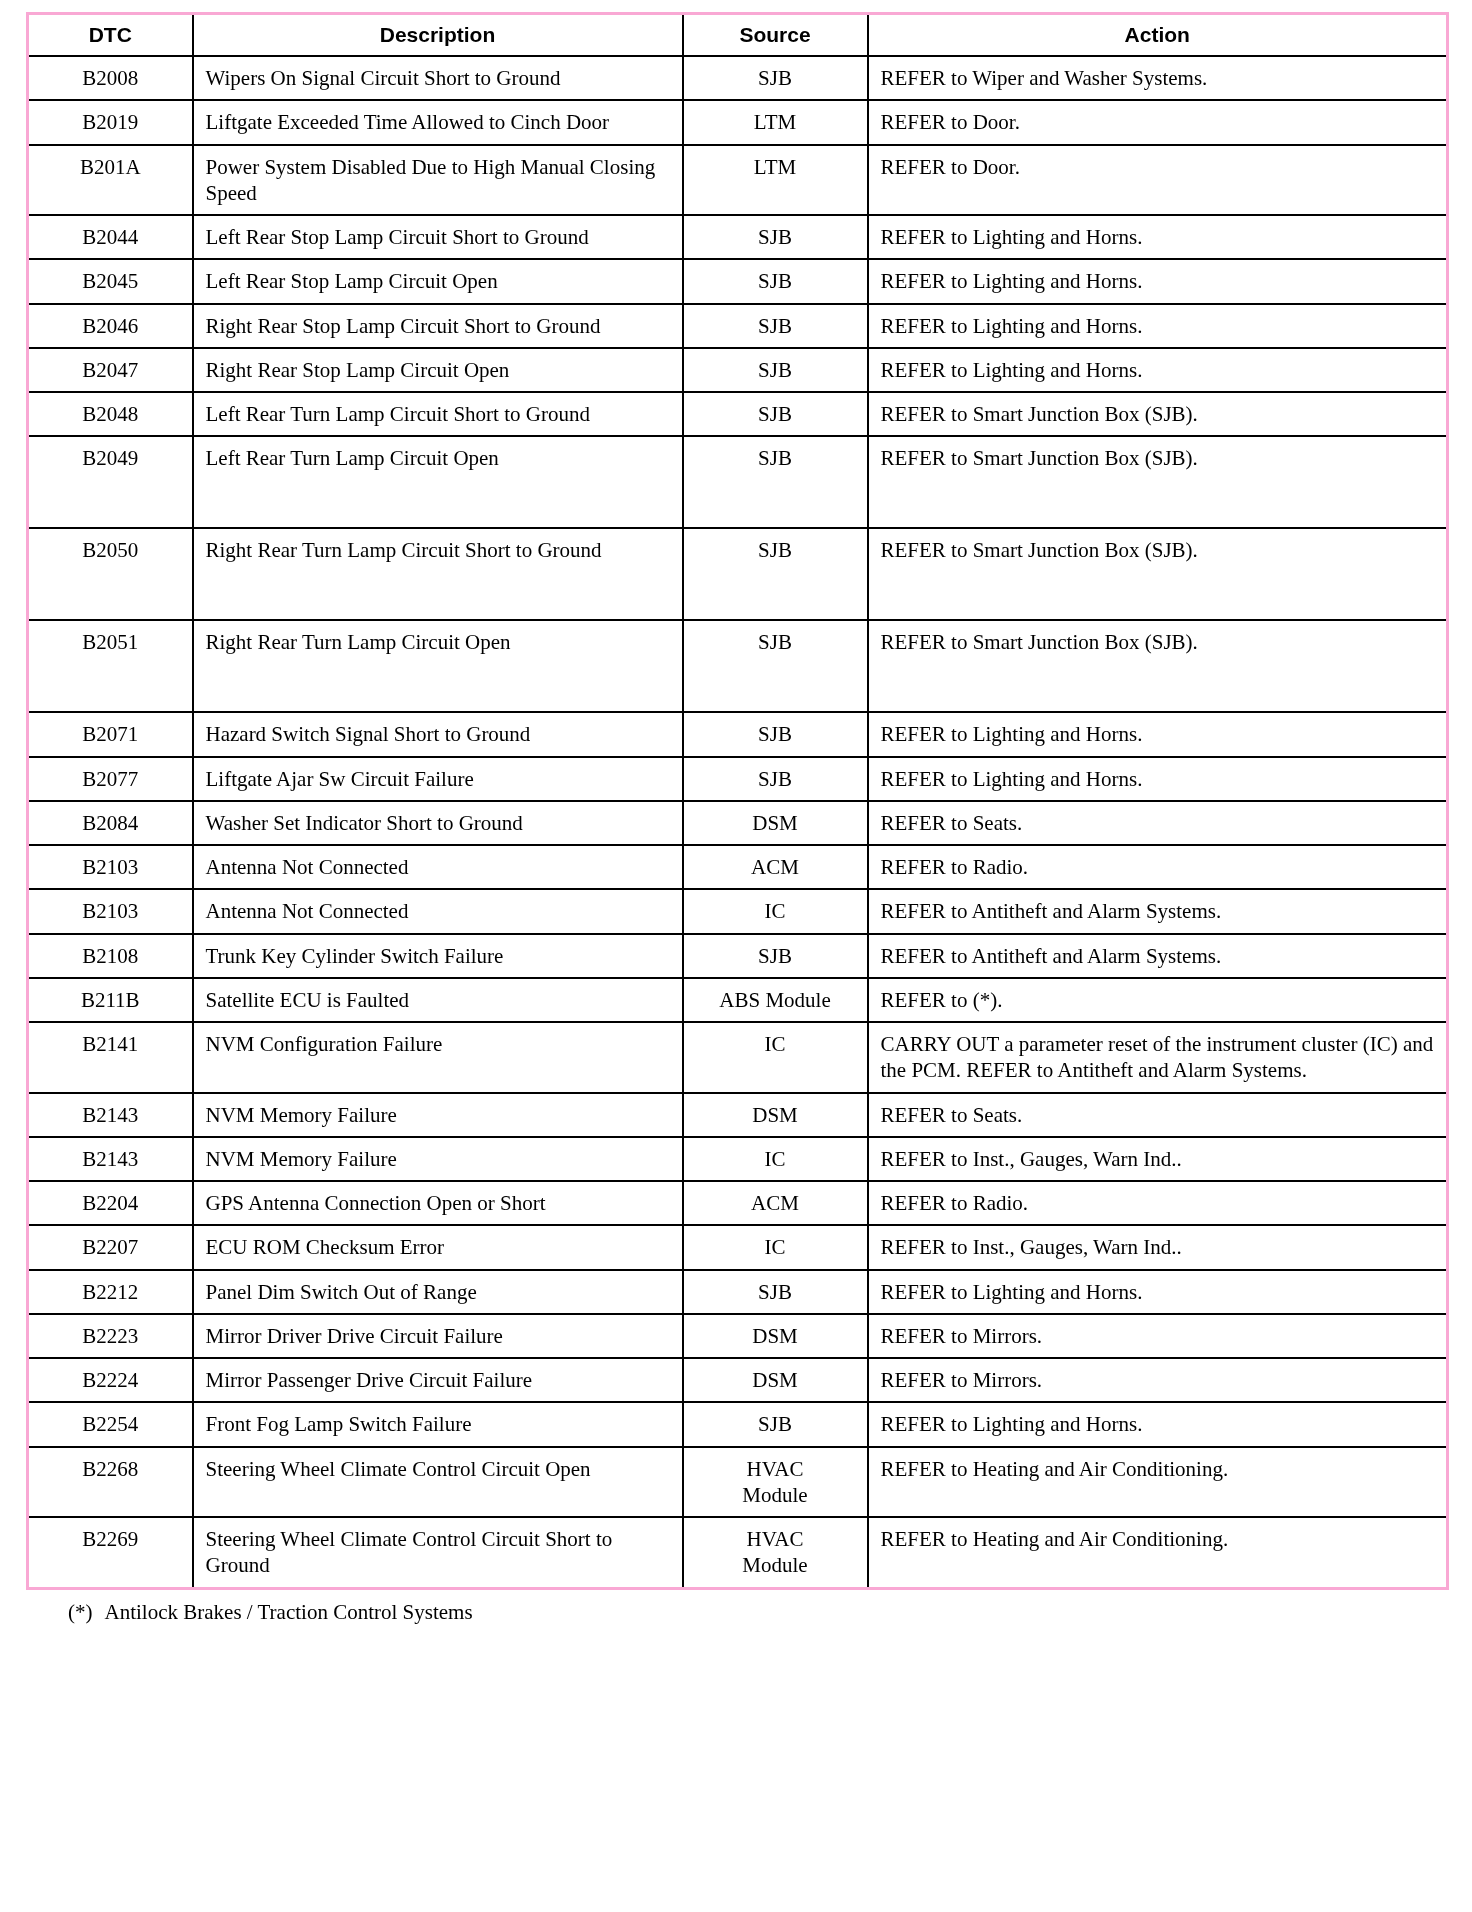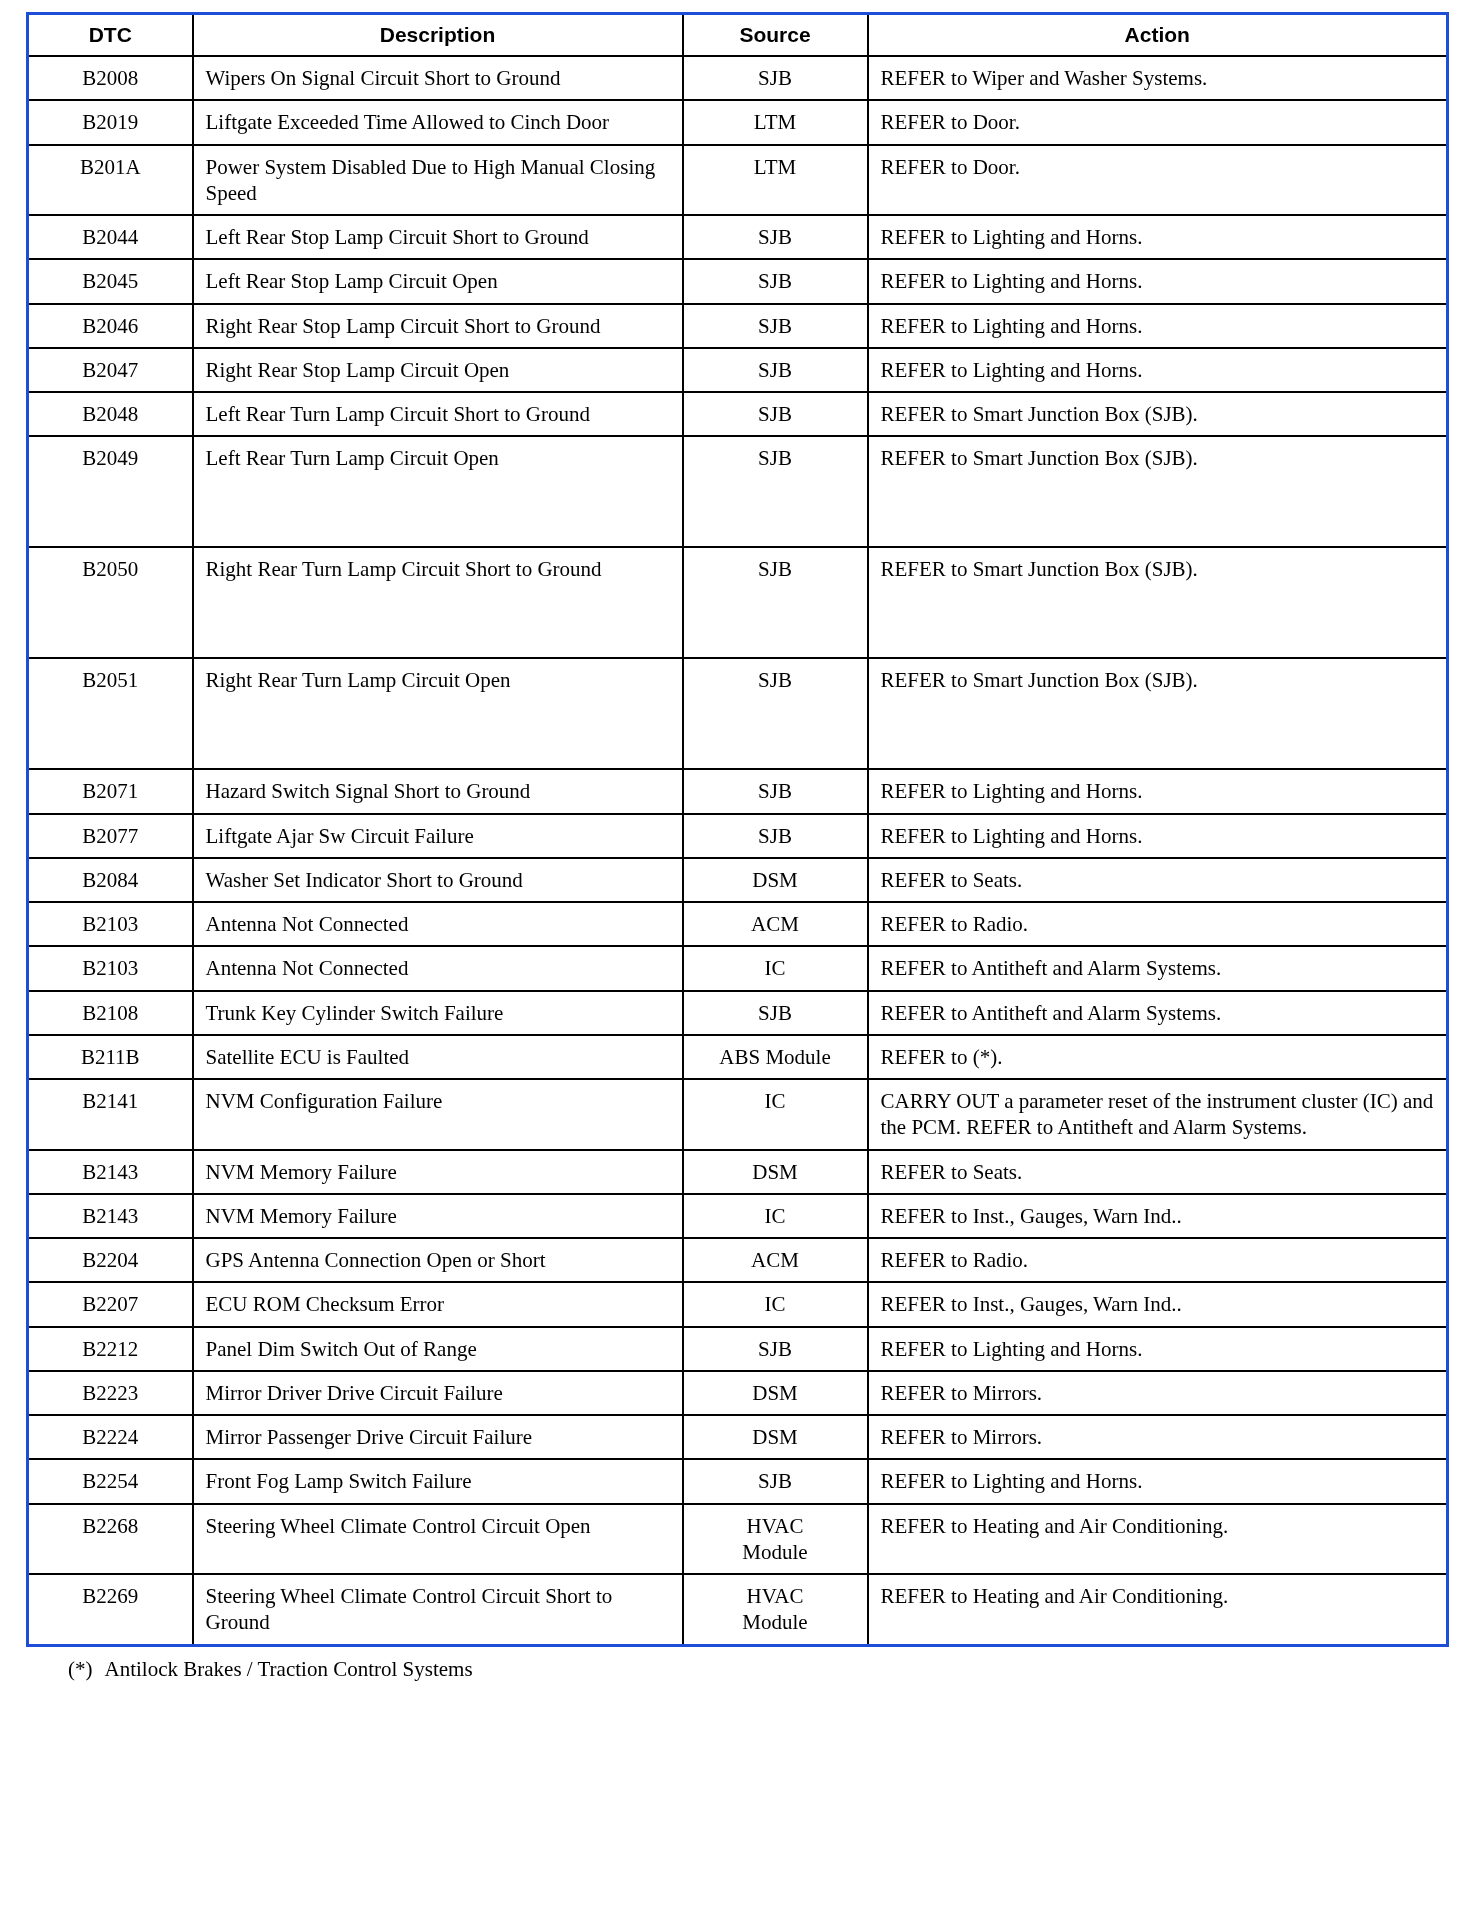--- a/index.html
+++ b/index.html
@@ -13,21 +13,21 @@
     box-sizing: border-box;
     padding: 12px 24px 20px 26px;
     background: #ffffff;
     font-family: "Liberation Serif", serif;
     color: #000000;
   }
   table.dtc-table {
     border-collapse: collapse;
     table-layout: fixed;
     width: 1420px;
-    border: 3px solid #1d4ed8;
+    border: 3px solid #f9a8d4;
     padding-left: 16px;
   }
   .dtc-table th, .dtc-table td {
     border: 2px solid #000000;
     vertical-align: top;
     box-sizing: border-box;
     overflow: hidden;
   }
   .dtc-table thead th {
     font-family: "Liberation Sans", sans-serif;
@@ -52,21 +52,21 @@
   }
   td.cell-source {
     text-align: center;
     white-space: pre-line;
     margin-top: 15px;
   }
   td.cell-description, td.cell-action {
     text-align: left;
   }
   tr.row-tall td {
-    height: 111px;
+    height: 92px;
   }
   .footnote {
     margin-top: 10px;
     padding-left: 8px;
     font-size: 21px;
     font-family: "Liberation Serif", serif;
     margin-left: 34px;
   }
   .footnote .marker {
     margin-right: 12px;

